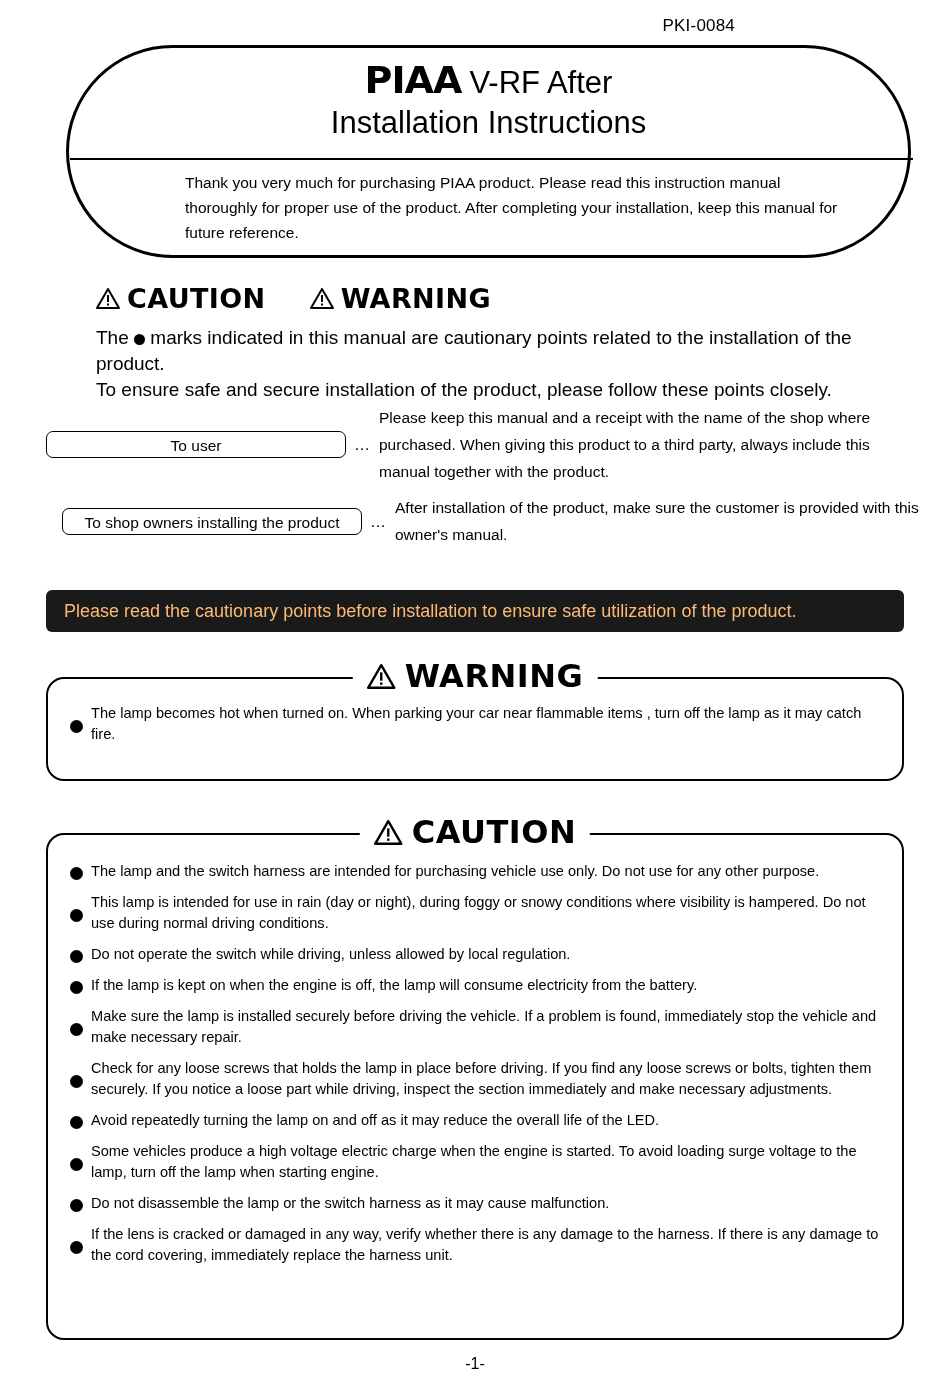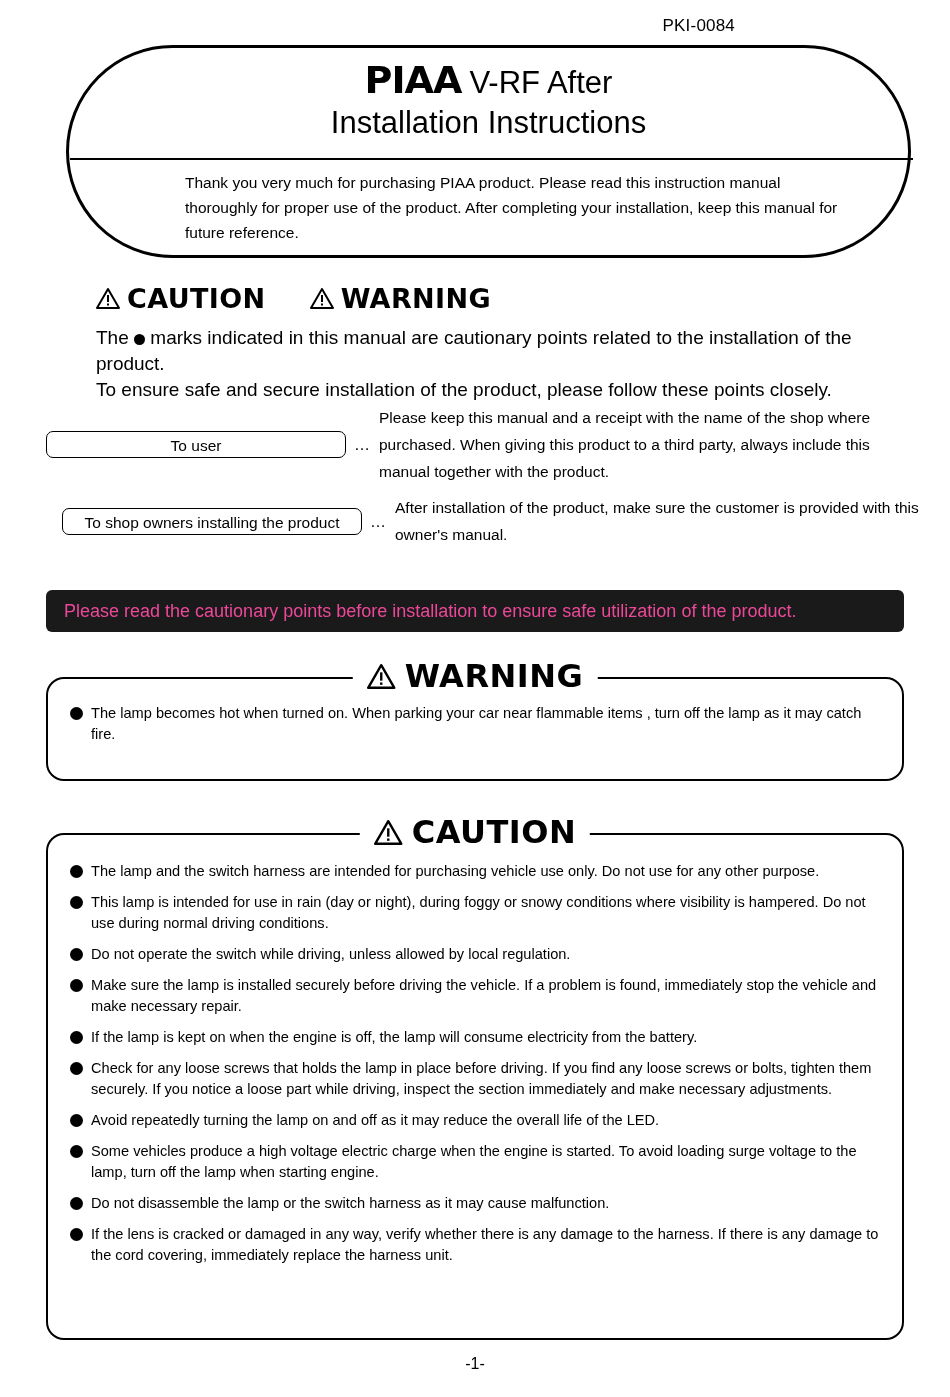--- a/index.html
+++ b/index.html
@@ -169,21 +169,21 @@
 
   
   .banner {
     position: absolute;
     left: 46px;
     top: 590px;
     width: 858px;
     height: 42px;
     background: #1a1a1a;
     border-radius: 6px;
-    color: #ec4899;
+    color: #fdba74;
     font-size: 18px;
     display: flex;
     align-items: center;
     padding-left: 18px;
     box-sizing: border-box;
   }
 
   
   .panel {
     position: absolute;
@@ -216,21 +216,21 @@
   .panel-title .tri { width: 29px; height: 25px; }
 
   .panel-list {
     margin: 0;
     padding: 24px 22px 0 22px;
     list-style: none;
   }
   .panel-caution .panel-list { padding-top: 26px; }
   .panel-list li {
     display: flex;
-    align-items: flex-start;
+    align-items: center;
     font-size: 14.6px;
     line-height: 21px;
     margin-bottom: 9px;
   }
   .panel-caution .panel-list li { margin-bottom: 10px; }
   .bullet {
     flex: 0 0 auto;
     width: 13px;
     height: 13px;
     border-radius: 50%;
@@ -348,28 +348,28 @@
       <li>
           <span class="bullet"></span>
           <span class="li-text">This lamp is intended for use in rain (day or night), during foggy or snowy conditions where visibility is hampered. Do not use during normal driving conditions.</span>
         </li>
       <li>
           <span class="bullet"></span>
           <span class="li-text">Do not operate the switch while driving, unless allowed by local regulation.</span>
         </li>
       <li>
           <span class="bullet"></span>
+          <span class="li-text">If the lamp is kept on when the engine is off, the lamp will consume electricity from the battery.</span>
+        </li>
+      <li>
+          <span class="bullet"></span>
           <span class="li-text">Make sure the lamp is installed securely before driving the vehicle. If a problem is found, immediately stop the vehicle and make necessary repair.</span>
         </li>
       <li>
           <span class="bullet"></span>
-          <span class="li-text">If the lamp is kept on when the engine is off, the lamp will consume electricity from the battery.</span>
-        </li>
-      <li>
-          <span class="bullet"></span>
           <span class="li-text">Check for any loose screws that holds the lamp in place before driving. If you find any loose screws or bolts, tighten them securely. If you notice a loose part while driving, inspect the section immediately and make necessary adjustments.</span>
         </li>
       <li>
           <span class="bullet"></span>
           <span class="li-text">Avoid repeatedly turning the lamp on and off as it may reduce the overall life of the LED.</span>
         </li>
       <li>
           <span class="bullet"></span>
           <span class="li-text">Some vehicles produce a high voltage electric charge when the engine is started. To avoid loading surge voltage to the lamp, turn off the lamp when starting engine.</span>
         </li>

